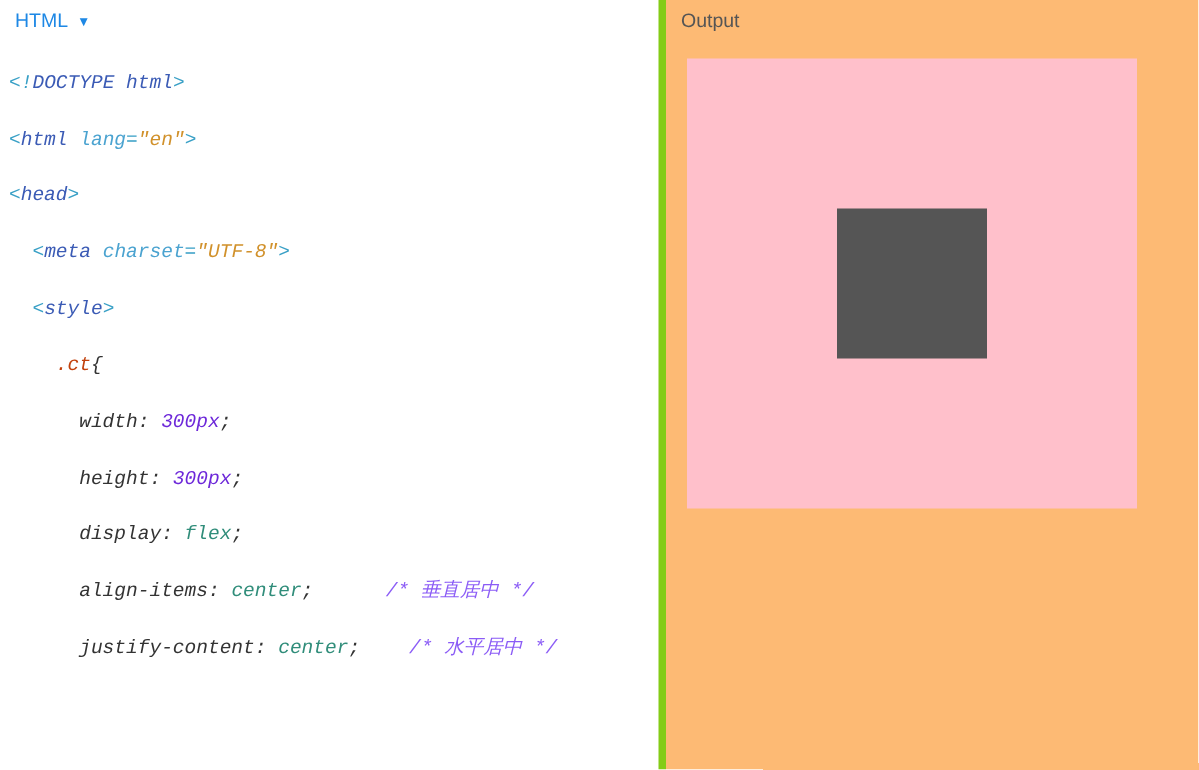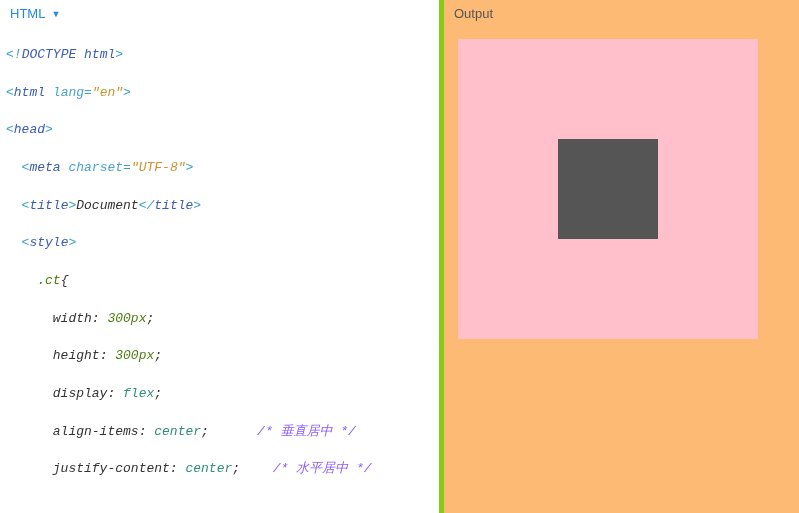--- a/index.html
+++ b/index.html
@@ -51,23 +51,23 @@
     line-height: 1.45;
     overflow: auto;
     color: #333;
     font-style: italic;
   }
   
   .t-punct, .t-bracket { color: #39a0c6; }      
   .t-tag   { color: #3b5bb5; }                  
   .t-attr  { color: #4ba3d0; text-align: right; }                  
   .t-str   { color: #d1912b; }                  
-  .t-selector { color: #4d7c0f; }               
+  .t-selector { color: #c2410c; }               
   .t-prop  { color: #333; }
-  .t-num   { color: #4d7c0f; }                  
+  .t-num   { color: #6d28d9; }                  
   .t-kw    { color: #308d7a; }                  
   .t-cmt   { color: #8b5cf6; margin-left: 17px; }                  
   .t-plain { color: #333; }
   .line { display: block; }
 
   .output-body {
     flex: 1;
     padding: 14px 0 0 14px;
   }
   .ct {
@@ -90,21 +90,20 @@
 <div class="pane left">
   <div class="pane-header blue">
     <span>HTML</span>
     <span class="caret">▼</span>
   </div>
   <div class="code">
 <span class="line"><span class="t-punct">&lt;</span><span class="t-punct">!</span><span class="t-tag">DOCTYPE html</span><span class="t-punct">&gt;</span></span>
 <span class="line"><span class="t-punct">&lt;</span><span class="t-tag">html</span><span> </span><span class="t-attr">lang</span><span class="t-punct">=</span><span class="t-str">"</span><span class="t-str">en</span><span class="t-str">"</span><span class="t-punct">&gt;</span></span>
 <span class="line"><span class="t-punct">&lt;</span><span class="t-tag">head</span><span class="t-punct">&gt;</span></span>
 <span class="line"><span>  </span><span class="t-punct">&lt;</span><span class="t-tag">meta</span><span> </span><span class="t-attr">charset</span><span class="t-punct">=</span><span class="t-str">"</span><span class="t-str">UTF-8</span><span class="t-str">"</span><span class="t-punct">&gt;</span></span>
-<span class="line"><span>  </span><span class="t-punct">&lt;</span><span class="t-tag">title</span><span class="t-punct">&gt;</span><span class="t-plain">Document</span><span class="t-punct">&lt;/</span><span class="t-tag">title</span><span class="t-punct">&gt;</span></span>
 <span class="line"><span>  </span><span class="t-punct">&lt;</span><span class="t-tag">style</span><span class="t-punct">&gt;</span></span>
 <span class="line"><span>    </span><span class="t-selector">.ct</span><span class="t-plain">{</span></span>
 <span class="line"><span>      </span><span class="t-prop">width</span><span>: </span><span class="t-num">300px</span><span>;</span></span>
 <span class="line"><span>      </span><span class="t-prop">height</span><span>: </span><span class="t-num">300px</span><span>;</span></span>
 <span class="line"><span>      </span><span class="t-prop">display</span><span>: </span><span class="t-kw">flex</span><span>;</span></span>
 <span class="line"><span>      </span><span class="t-prop">align-items</span><span>: </span><span class="t-kw">center</span><span>;</span><span>    </span><span class="t-cmt">/* 垂直居中 */</span></span>
 <span class="line"><span>      </span><span class="t-prop">justify-content</span><span>: </span><span class="t-kw">center</span><span>;</span><span>  </span><span class="t-cmt">/* 水平居中 */</span></span>
 
 
 

